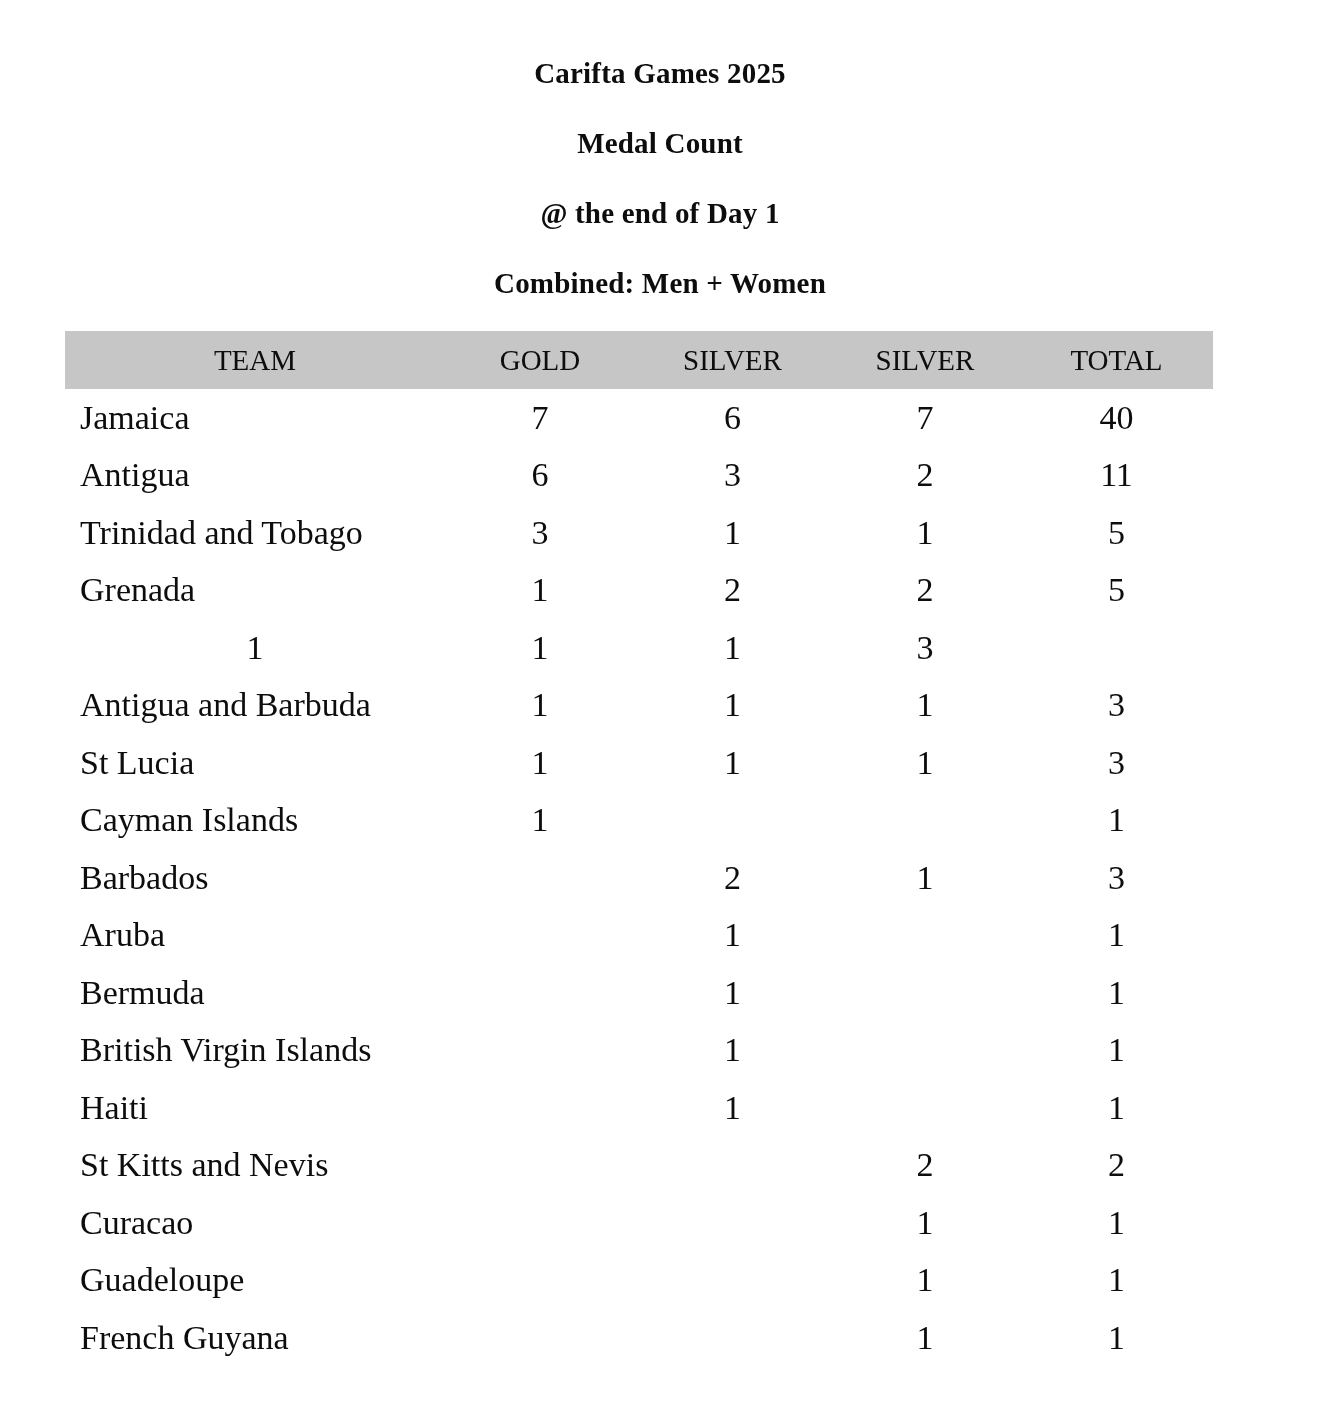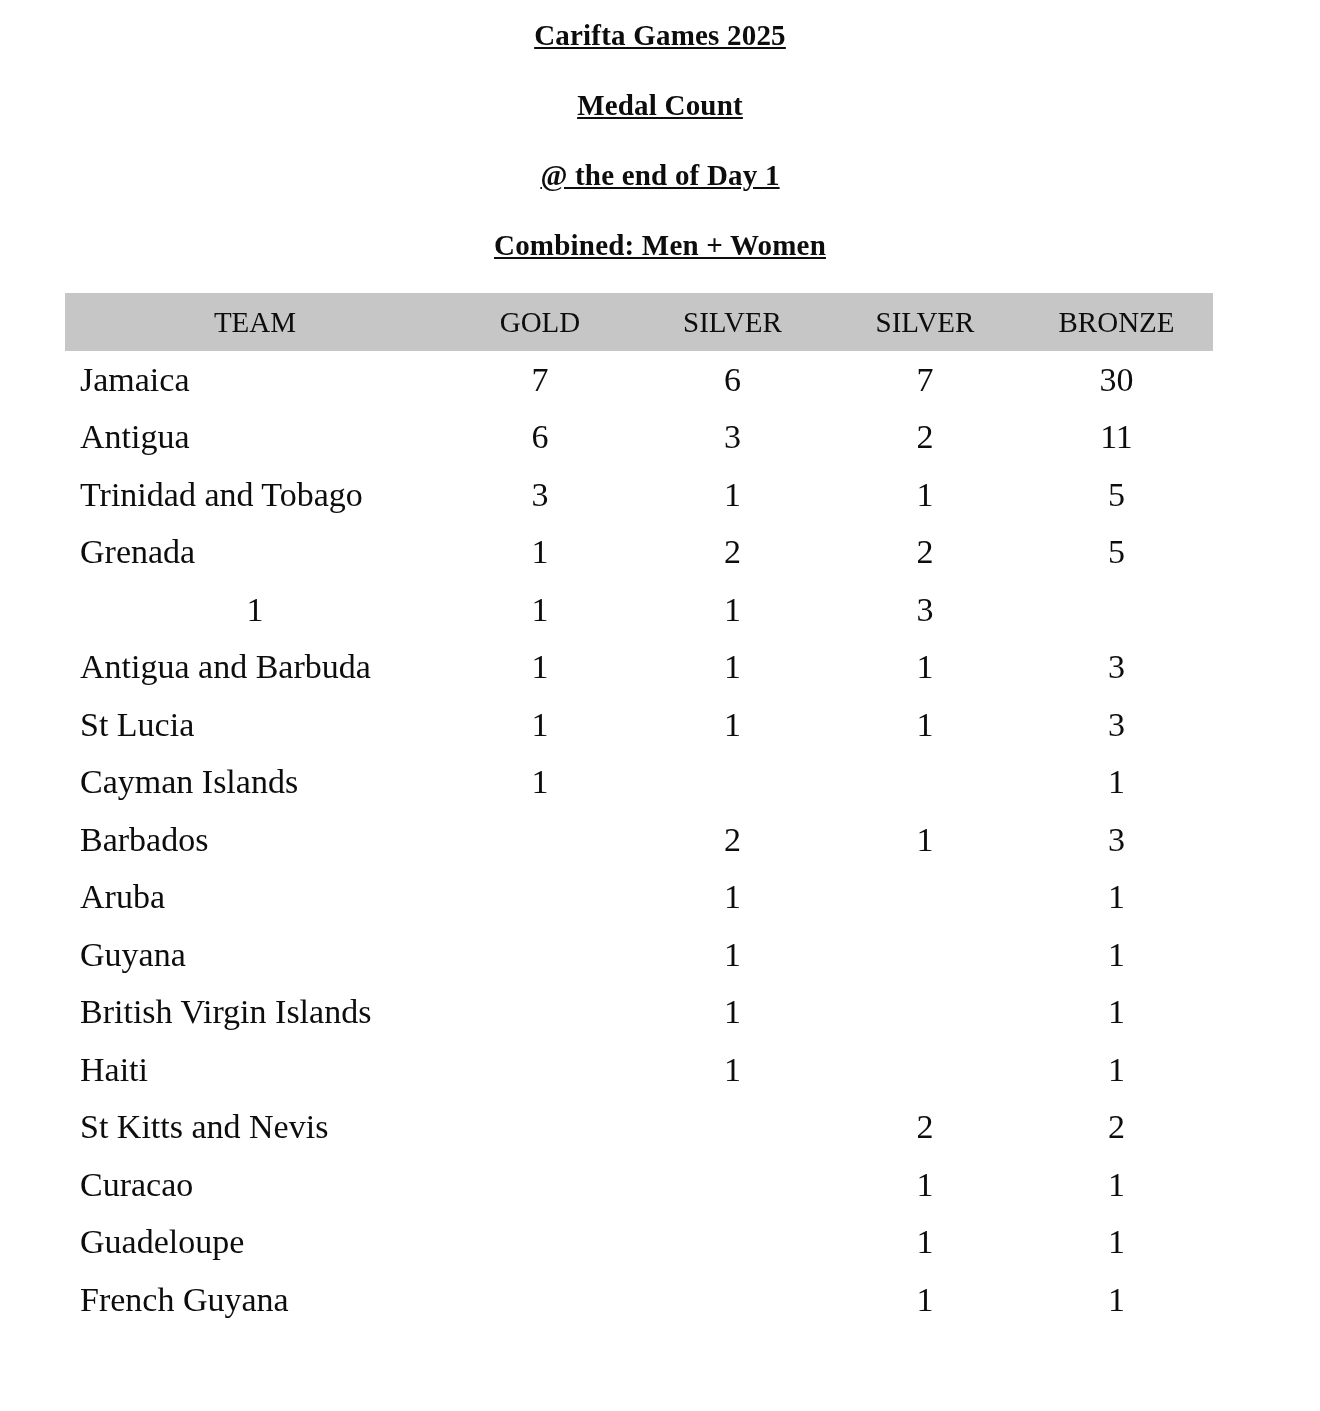--- a/index.html
+++ b/index.html
@@ -9,21 +9,21 @@
   }
   body {
     width: 1320px;
     height: 1411px;
     font-family: "Liberation Serif", "DejaVu Serif", serif;
     color: #0d0d0d;
     position: relative;
     overflow: hidden;
   }
   .titles {
-    text-decoration: underline;
+    padding-top: 38px;
   }
   .title-line {
     height: 70px;
     line-height: 70px;
     text-align: center;
     font-weight: bold;
     font-size: 29px;
     letter-spacing: 0.2px;
   }
   .medal-table {
@@ -67,29 +67,29 @@
   <div class="title-line">@ the end of Day 1</div>
   <div class="title-line">Combined: Men + Women</div>
 </div>
 
 <div class="medal-table">
   <div class="trow thead">
     <div class="cell team" style="text-align:center; padding-left:0;">TEAM</div>
     <div class="cell">GOLD</div>
     <div class="cell">SILVER</div>
     <div class="cell">SILVER</div>
-    <div class="cell">BRONZE</div>
+    <div class="cell">TOTAL</div>
   </div>
   <div class="tbody">
     <div class="trow">
         <div class="cell team">Jamaica</div>
         <div class="cell">7</div>
         <div class="cell">6</div>
         <div class="cell">7</div>
-        <div class="cell">30</div>
+        <div class="cell">40</div>
       </div>
       <div class="trow">
         <div class="cell team">Antigua</div>
         <div class="cell">6</div>
         <div class="cell">3</div>
         <div class="cell">2</div>
         <div class="cell">11</div>
       </div>
       <div class="trow">
         <div class="cell team">Trinidad and Tobago</div>
@@ -140,21 +140,21 @@
         <div class="cell">3</div>
       </div>
       <div class="trow">
         <div class="cell team">Aruba</div>
         <div class="cell"></div>
         <div class="cell">1</div>
         <div class="cell"></div>
         <div class="cell">1</div>
       </div>
       <div class="trow">
-        <div class="cell team">Guyana</div>
+        <div class="cell team">Bermuda</div>
         <div class="cell"></div>
         <div class="cell">1</div>
         <div class="cell"></div>
         <div class="cell">1</div>
       </div>
       <div class="trow">
         <div class="cell team">British Virgin Islands</div>
         <div class="cell"></div>
         <div class="cell">1</div>
         <div class="cell"></div>

